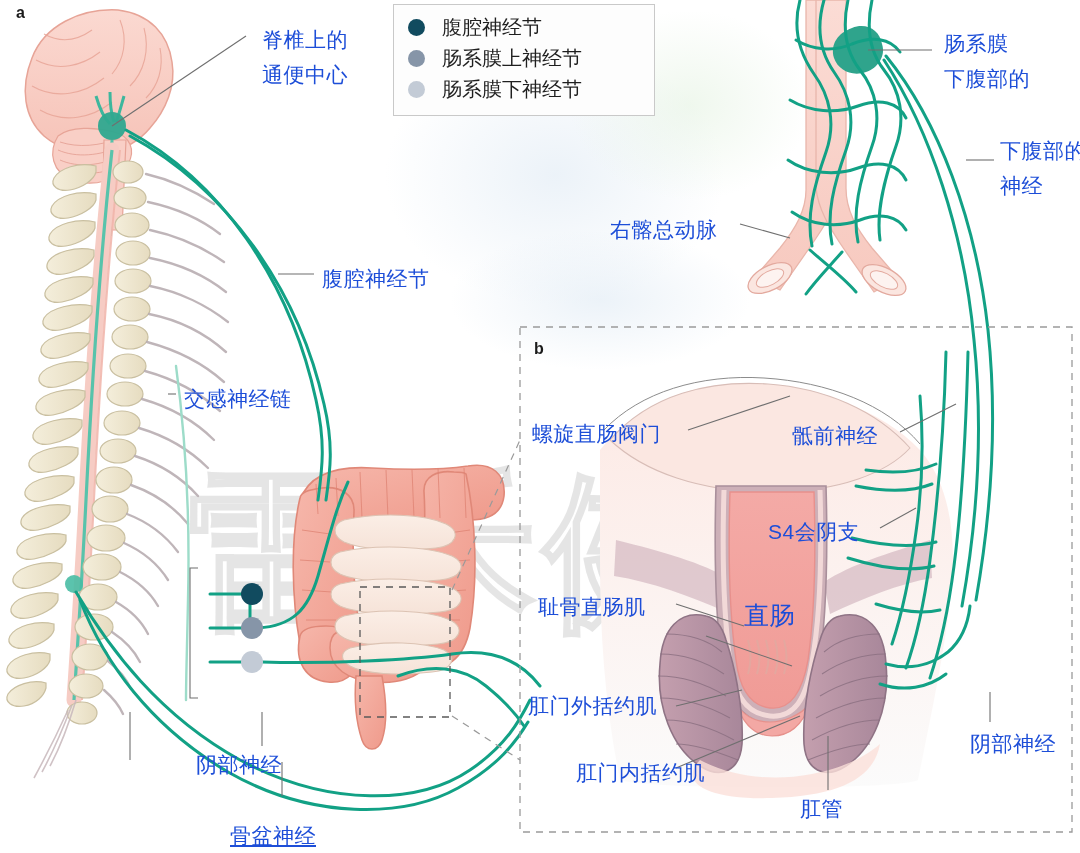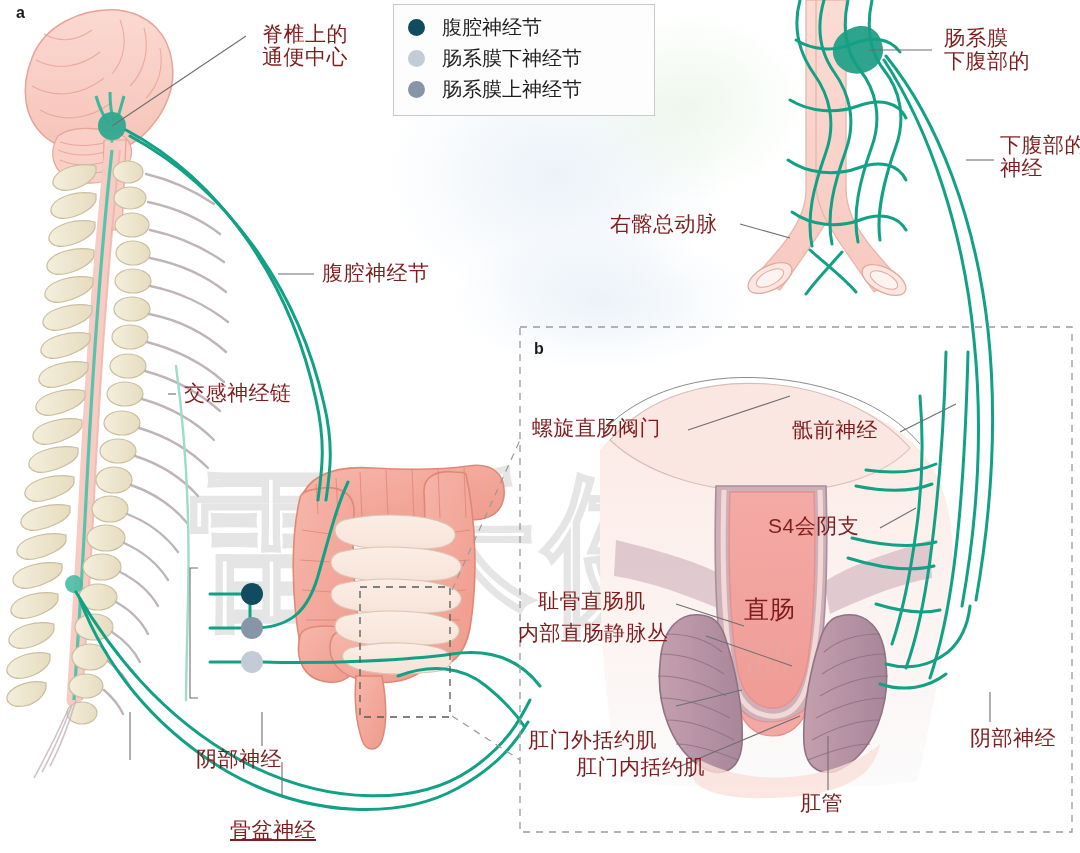--- a/index.html
+++ b/index.html
@@ -8,22 +8,22 @@
     font-family:"Liberation Sans","DejaVu Sans",sans-serif;
     width:1080px;height:853px;position:relative;overflow:hidden;
     color:#222;
   }
   #stage{position:absolute;left:0;top:0;width:1080px;height:853px;}
   svg.layer{position:absolute;left:0;top:0;width:1080px;height:853px;overflow:visible;}
 
   .lbl{
     position:absolute;
     font-size:21px;
-    line-height:23px;
-    color:#7f1d1d;
+    line-height:35px;
+    color:#1d4ed8;
     white-space:pre;
     letter-spacing:0.5px;
   }
   .panel-tag{
     position:absolute;font-size:16px;font-weight:bold;color:#1b1b1b;
   }
   
   #legend{
     position:absolute;left:393px;top:4px;width:262px;height:112px;
     background:#fdfdfd;border:1px solid #c9c9c9;
@@ -406,27 +406,27 @@
 
   <div class="panel-tag" style="left:16px;top:4px;">a</div>
   <div class="panel-tag" style="left:534px;top:340px;">b</div>
 
   <div id="legend">
     <div class="leg-row">
       <span class="leg-dot" style="background:#114b5f;"></span>
       <span class="leg-txt">腹腔神经节</span>
     </div>
     <div class="leg-row">
+      <span class="leg-dot" style="background:#8695a8;"></span>
+      <span class="leg-txt">肠系膜上神经节</span>
+    </div>
+    <div class="leg-row">
       <span class="leg-dot" style="background:#c3cbd6;"></span>
       <span class="leg-txt">肠系膜下神经节</span>
     </div>
-    <div class="leg-row">
-      <span class="leg-dot" style="background:#8695a8;"></span>
-      <span class="leg-txt">肠系膜上神经节</span>
-    </div>
   </div>
 
   <div class="lbl" style="left:262px;top:22px;">脊椎上的
 通便中心</div>
 
   <div class="lbl" style="left:322px;top:261px;">腹腔神经节</div>
 
   <div class="lbl" style="left:176px;top:381px;margin-left:8px;">交感神经链</div>
 
 
@@ -443,23 +443,22 @@
   <div class="lbl" style="left:610px;top:212px;">右髂总动脉</div>
 
   <div class="lbl" style="left:532px;top:416px;">螺旋直肠阀门</div>
 
   <div class="lbl" style="left:792px;top:418px;">骶前神经</div>
 
   <div class="lbl" style="left:768px;top:514px;">S4会阴支</div>
 
   <div class="lbl" style="left:538px;top:589px;">耻骨直肠肌</div>
 
-  <div class="lbl" style="left:518px;top:621px;">内部直肠静脉丛</div>
-
-  <div class="lbl" style="left:528px;top:728px;">肛门外括约肌</div>
+
+  <div class="lbl" style="left:528px;top:688px;">肛门外括约肌</div>
 
   <div class="lbl" style="left:528px;top:755px;margin-left:48px;">肛门内括约肌</div>
 
   <div class="lbl" style="left:744px;top:600px;font-size:25px;font-family:Liberation Mono, monospace;">直肠</div>
 
   <div class="lbl" style="left:800px;top:791px;">肛管</div>
 
   <div class="lbl" style="left:970px;top:726px;">阴部神经</div>
 
 </div>

